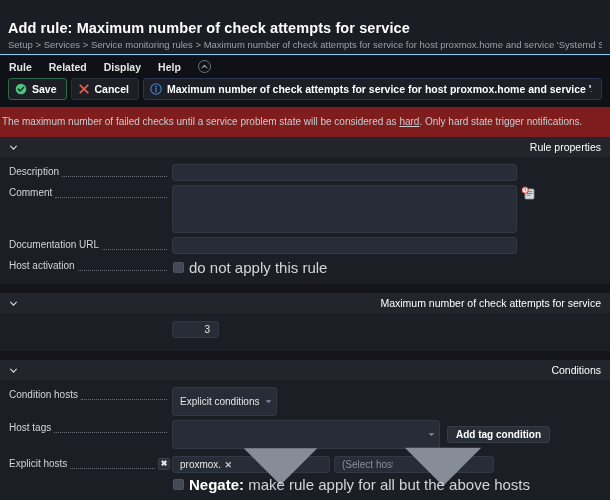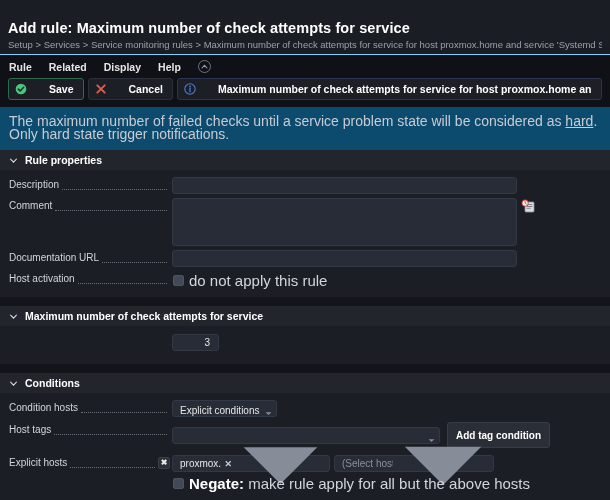--- a/index.html
+++ b/index.html
@@ -39,44 +39,45 @@
     cursor: pointer; flex: 0 0 auto;
   }
   .collapse-chevron svg { display: block; }
 
   
   .actionbar {
     display: flex; align-items: stretch; gap: 4px;
     background: #0f1116; padding: 0 8px 7px 8px;
   }
   .btn {
-    display: flex; align-items: center; gap: 22px;
+    display: flex; align-items: center; gap: 5px;
     background: #1c1f26; border: 1px solid #2c3039;
     border-radius: 3px; padding: 4px 9px 4px 6px;
     font-size: 10.5px; font-weight: bold; color: #ffffff;
     cursor: pointer; white-space: nowrap;
   }
   .btn.save { border-color: #2d6b4a; }
   .btn.info-btn { border-color: #2b3450; flex: 1 1 auto; overflow: hidden; }
   .btn.info-btn .btn-label { overflow: hidden; text-overflow: clip; }
   .ico { width: 12px; height: 12px; flex: 0 0 auto; display: block; }
 
   
   .descline {
-    background: #0c4a6e; padding: 8px 9px 9px 9px;
-    font-size: 14px; color: #c8ccd2; line-height: 13px;
+    background: #7f1d1d; padding: 8px 9px 9px 2px;
+    font-size: 10px; color: #c8ccd2; line-height: 13px;
   }
   .descline a { color: #c8ccd2; text-decoration: underline; }
 
   
   .section-head {
     background: #22252c; padding: 4px 9px;
     display: flex; align-items: center; gap: 7px;
-    font-size: 10.5px; font-weight: bold; color: #ffffff;
+    font-size: 10.5px; font-weight: normal; color: #ffffff;
     cursor: pointer;
+    justify-content: space-between;
   }
   .section-head .chev { width: 9px; height: 9px; flex: 0 0 auto; }
   .section-body { background: #1b1e24; padding: 5px 0 6px 0; }
   .gap { height: 9px; background: #13151a; }
 
   
   .row { display: flex; align-items: flex-start; padding: 2px 9px; min-height: 19px; }
   .lbl {
     width: 163px; flex: 0 0 163px; position: relative;
     font-size: 10px; color: #d2d6dc; line-height: 16px;
@@ -109,21 +110,21 @@
   .ta {
     background: #282c36; border: 1px solid #333845; border-radius: 3px;
     width: 345px; height: 48px; resize: none;
     font-size: 10px; color: #e6e6e6; padding: 3px 5px;
     font-family: "Liberation Sans", sans-serif;
   }
   .ta-wrap { display: flex; align-items: flex-start; gap: 4px; }
 
   .sel {
     background: #282c36; border: 1px solid #333845; border-radius: 3px;
-    height: 17px; display: inline-flex; align-items: flex-end;
+    height: 29px; display: inline-flex; align-items: center;
     font-size: 10px; color: #e6e6e6; padding: 0 4px 0 7px;
     cursor: pointer; gap: 6px;
   }
   .sel .sv { white-space: nowrap; }
   .sel .caret { width: 7px; height: 5px; flex: 0 0 auto; }
   .sel.cond { min-width: 99px; justify-content: space-between; }
   .sel.folder { min-width: 113px; justify-content: space-between; }
   .sel.blank { width: 268px; justify-content: flex-end; }
   .tree-pre { color: #9aa0aa; margin-right: 3px; font-size: 10px; }
 
@@ -150,21 +151,21 @@
 
   .addcond {
     display: inline-flex; align-items: center; gap: 5px;
     cursor: pointer; padding: 1px 0;
   }
   .addcond .atxt { font-size: 10px; font-weight: bold; color: #ffffff; }
 
   .tagrow { display: flex; align-items: center; gap: 7px; }
   .tagbtn {
     background: #2a2e37; border: 1px solid #373c47; border-radius: 3px;
-    height: 26px; padding: 0 8px; font-size: 10px; font-weight: bold;
+    height: 17px; padding: 0 8px; font-size: 10px; font-weight: bold;
     color: #ffffff; display: flex; align-items: center; cursor: pointer;
     white-space: nowrap;
   }
 </style>
 </head>
 <body>
 
 <div class="topbar">
   <div class="page-title">Add rule: Maximum number of check attempts for service</div>
   <div class="breadcrumb">Setup &gt; Services &gt; Service monitoring rules &gt; Maximum number of check attempts for service for host proxmox.home and service 'Systemd Service Summary'</div>

